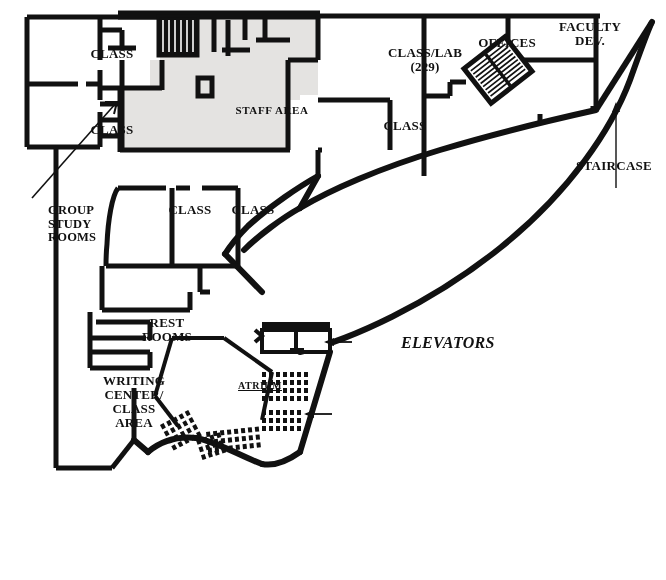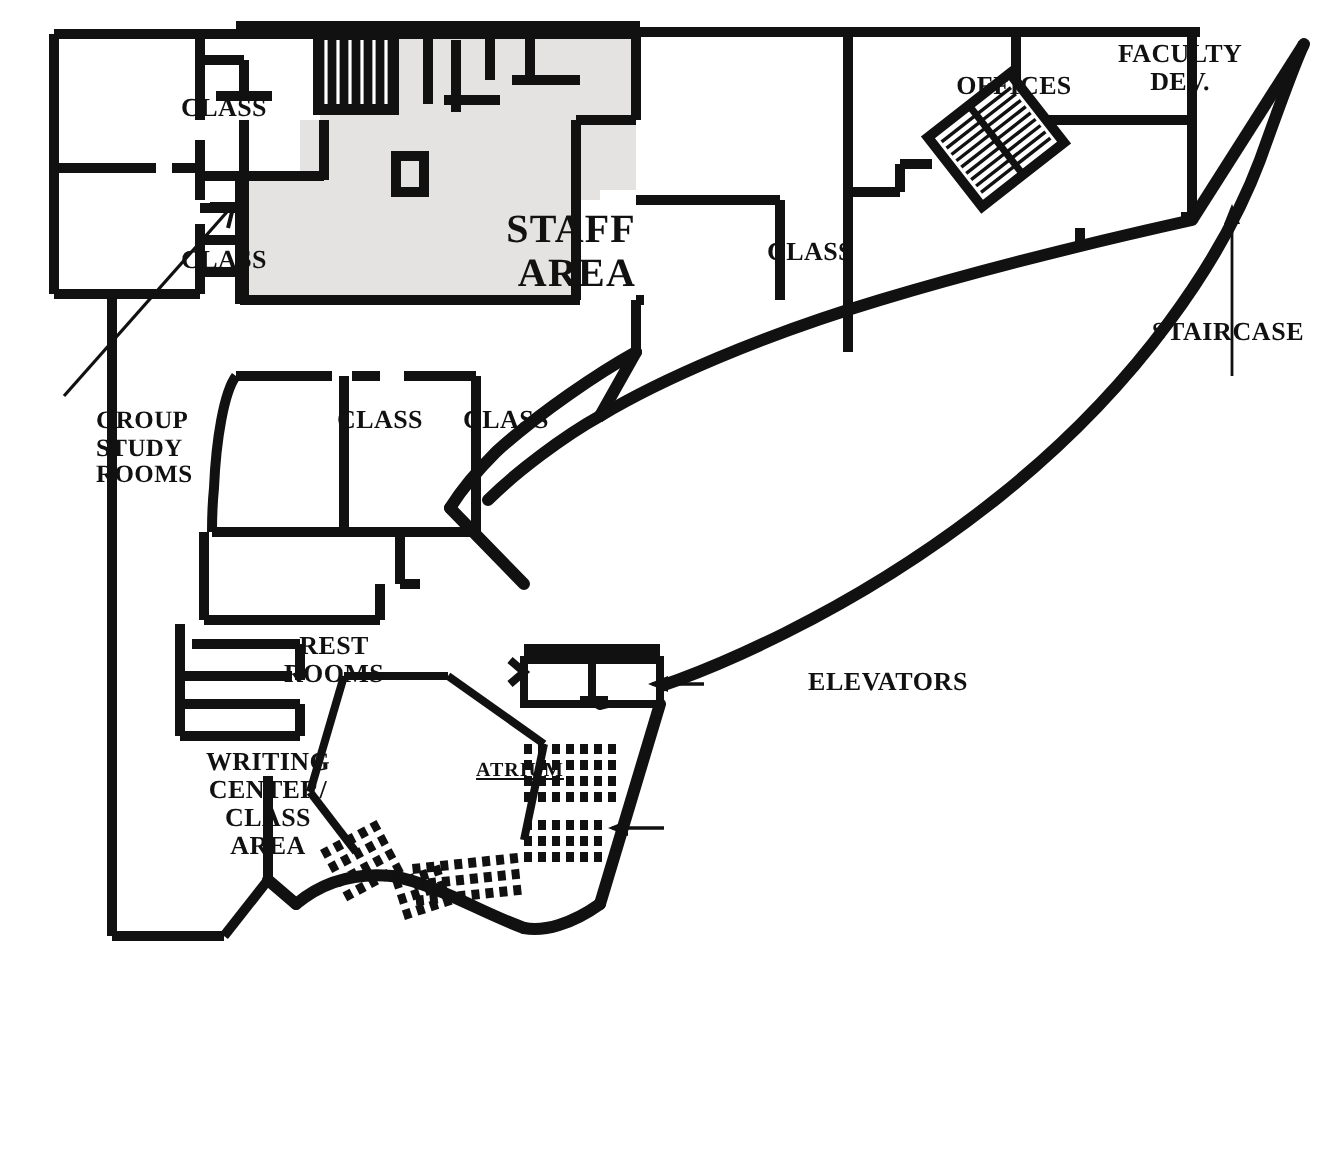--- a/index.html
+++ b/index.html
@@ -34,31 +34,31 @@
     font-weight: bold;
     color: #111111;
     text-align: center;
     line-height: 1.08;
     letter-spacing: 0.2px;
     white-space: pre-line;
     pointer-events: none;
     padding-left: 44px;
   }
   .lbl-class      { font-size: 13px; }
-  .lbl-staff      { font-size: 20px; letter-spacing: 0.6px; text-align: right; }
+  .lbl-staff      { font-size: 11px; letter-spacing: 0.6px; }
   .lbl-classlab   { font-size: 13px; }
   .lbl-offices    { font-size: 13px; }
   .lbl-faculty    { font-size: 13px; }
   .lbl-conference { font-size: 13px; }
   .lbl-rest       { font-size: 13px; }
   .lbl-writing    { font-size: 13px; }
   .lbl-group      { font-size: 12.5px; text-align: left; }
   .lbl-atrium     { font-size: 10px; letter-spacing: 0.5px; text-decoration: underline; }
   .lbl-classroom  { font-size: 13px; letter-spacing: 0.3px; }
-  .lbl-elevators  { font-size: 13px; letter-spacing: 0.3px; }
+  .lbl-elevators  { font-size: 16px; letter-spacing: 0.3px; font-style: italic; }
   .lbl-stair      { font-size: 13px; letter-spacing: 0.3px; }
 </style>
 </head>
 <body>
 
 <div id="floorplan-root">
 
   <svg id="plan-svg" viewBox="0 0 666 580">
 
     <g>
@@ -407,20 +407,22 @@
     </g>
 
   </svg>
 
   <div class="room-label lbl-class" style="left:38px; top:47px; width:60px;">CLASS</div>
 
   <div class="room-label lbl-class" style="left:38px; top:123px; width:60px;">CLASS</div>
 
   <div class="room-label lbl-staff" style="left:182px; top:105px; width:92px;">STAFF AREA</div>
 
+  <div class="room-label lbl-classlab" style="left:336px; top:46px; width:90px;">CLASS/LAB
+(229)</div>
 
   <div class="room-label lbl-class" style="left:332px; top:119px; width:58px;">CLASS</div>
 
   <div class="room-label lbl-offices" style="left:430px; top:36px; width:66px;">OFFICES</div>
 
   <div class="room-label lbl-faculty" style="left:512px; top:20px; width:68px;">FACULTY
 DEV.</div>
 
   <div class="room-label lbl-class" style="left:118px; top:203px; width:56px;">CLASS</div>
 

